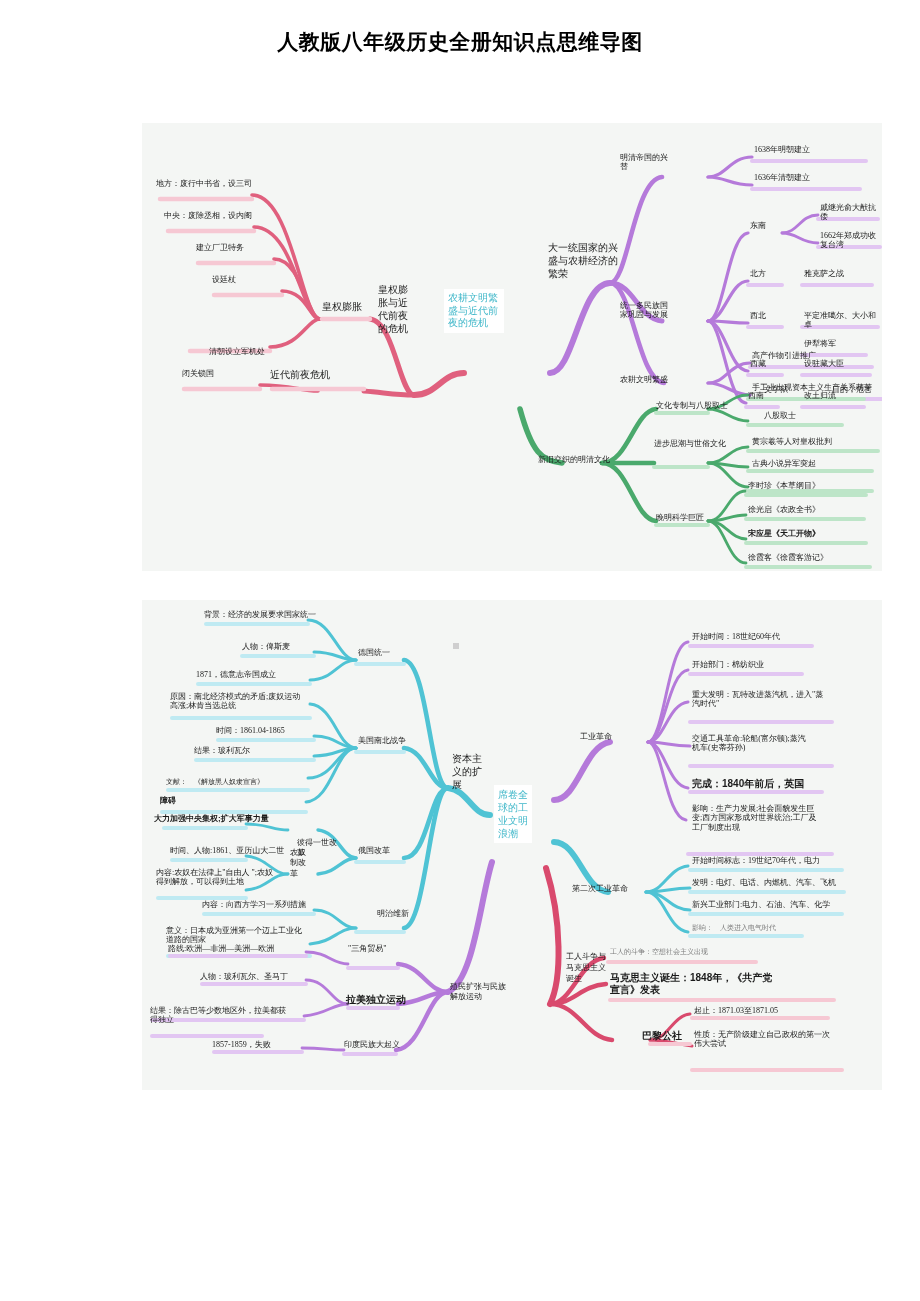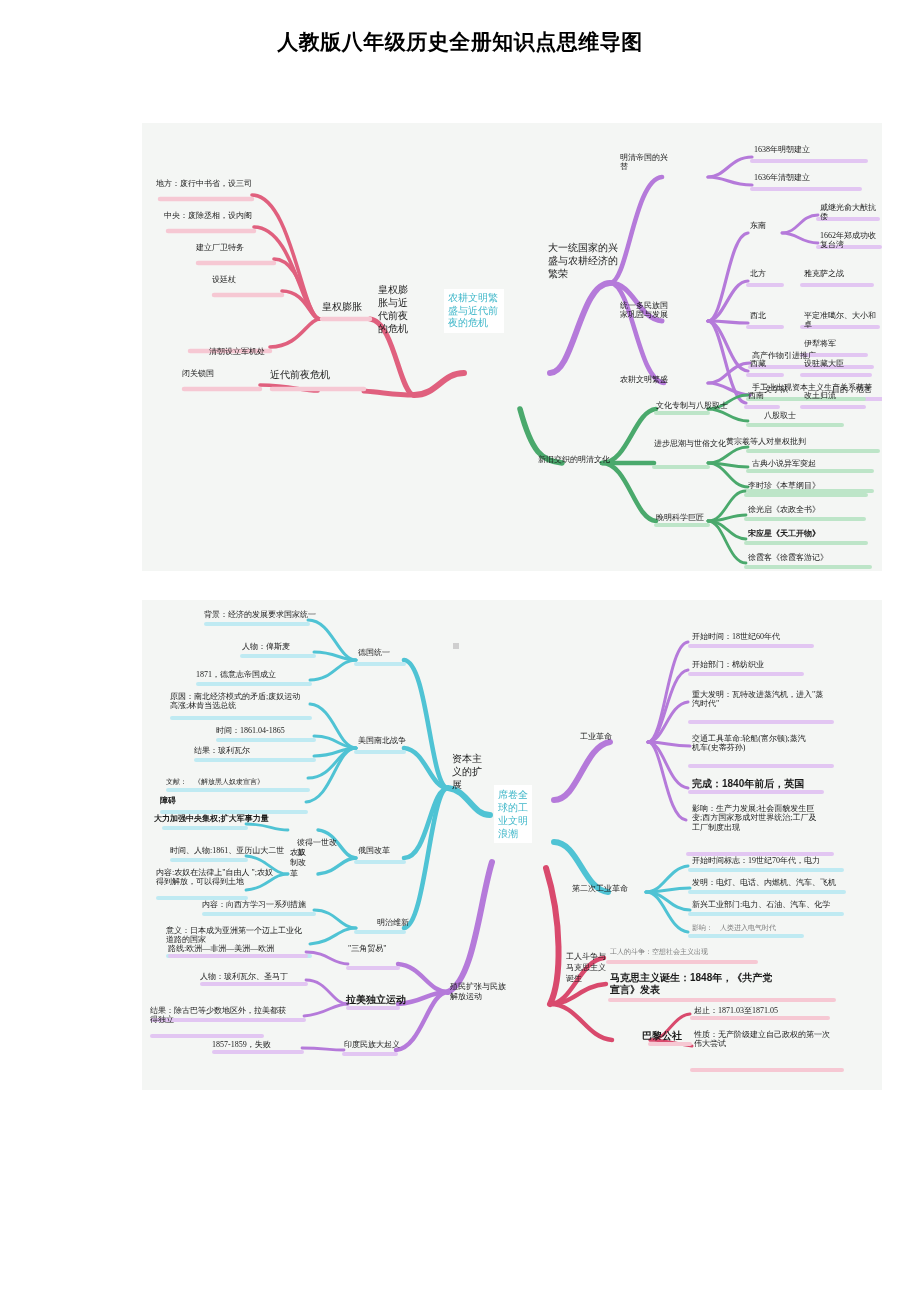--- a/index.html
+++ b/index.html
@@ -193,21 +193,21 @@
   <div class="node n-sm" style="left:478px;top:252px;">农耕文明繁盛</div>
   <div class="node n-sm" style="left:610px;top:228px;">高产作物引进推广</div>
   <div class="node n-sm" style="left:610px;top:260px;">手工业出现资本主义生产关系萌芽</div>
 
   <div class="node n-sm" style="left:396px;top:332px;">新旧交织的明清文化</div>
   <div class="node n-sm" style="left:514px;top:278px;">文化专制与八股取士</div>
   <div class="node n-sm" style="left:622px;top:262px;">文字狱</div>
   <div class="node n-sm" style="left:690px;top:262px;">目的，危害</div>
   <div class="node n-sm" style="left:622px;top:288px;">八股取士</div>
   <div class="node n-sm" style="left:512px;top:316px;">进步思潮与世俗文化</div>
-  <div class="node n-sm" style="left:584px;top:314px;">黄宗羲等人对皇权批判</div>
+  <div class="node n-sm" style="left:610px;top:314px;">黄宗羲等人对皇权批判</div>
   <div class="node n-sm" style="left:610px;top:336px;">古典小说异军突起</div>
   <div class="node n-sm" style="left:514px;top:390px;">晚明科学巨匠</div>
   <div class="node n-sm" style="left:606px;top:358px;">李时珍《本草纲目》</div>
   <div class="node n-sm" style="left:606px;top:382px;">徐光启《农政全书》</div>
   <div class="node n-sm bold" style="left:606px;top:406px;">宋应星《天工开物》</div>
   <div class="node n-sm" style="left:606px;top:430px;">徐霞客《徐霞客游记》</div>
 </div>
 
 <div class="map-panel" id="map2">
 
@@ -353,21 +353,21 @@
   <div class="node n-sm bold" style="left:18px;top:196px;">障碍</div>
 
   <div class="node n-sm" style="left:216px;top:246px;">俄国改革</div>
   <div class="node n-sm" style="left:148px;top:248px;width:22px;line-height:1.3;">农奴制改革</div>
   <div class="node n-sm bold" style="left:12px;top:214px;">大力加强中央集权;扩大军事力量</div>
   <div class="node n-sm" style="left:110px;top:238px;width:40px;line-height:1.3;margin-left:45px;">彼得一世改革</div>
   <div class="node n-sm" style="left:28px;top:246px;">时间、人物:1861、亚历山大二世</div>
   <div class="node n-sm" style="left:14px;top:268px;">内容:农奴在法律上"自由人 ";农奴
 得到解放，可以得到土地</div>
 
-  <div class="node n-sm" style="left:216px;top:318px;padding-left:19px;">明治维新</div>
+  <div class="node n-sm" style="left:216px;top:309px;padding-left:19px;">明治维新</div>
   <div class="node n-sm" style="left:60px;top:300px;">内容：向西方学习一系列措施</div>
   <div class="node n-sm" style="left:24px;top:326px;">意义：日本成为亚洲第一个迈上工业化
 道路的国家</div>
 
   <div class="node n-sm" style="left:308px;top:382px;width:56px;line-height:1.3;">殖民扩张与民族解放运动</div>
   <div class="node n-sm" style="left:206px;top:344px;">"三角贸易"</div>
   <div class="node n-sm" style="left:26px;top:344px;">路线:欧洲—非洲—美洲—欧洲</div>
   <div class="node n-md bold" style="left:204px;top:394px;">拉美独立运动</div>
   <div class="node n-sm" style="left:58px;top:372px;">人物：玻利瓦尔、圣马丁</div>
   <div class="node n-sm" style="left:8px;top:406px;">结果：除古巴等少数地区外，拉美都获

